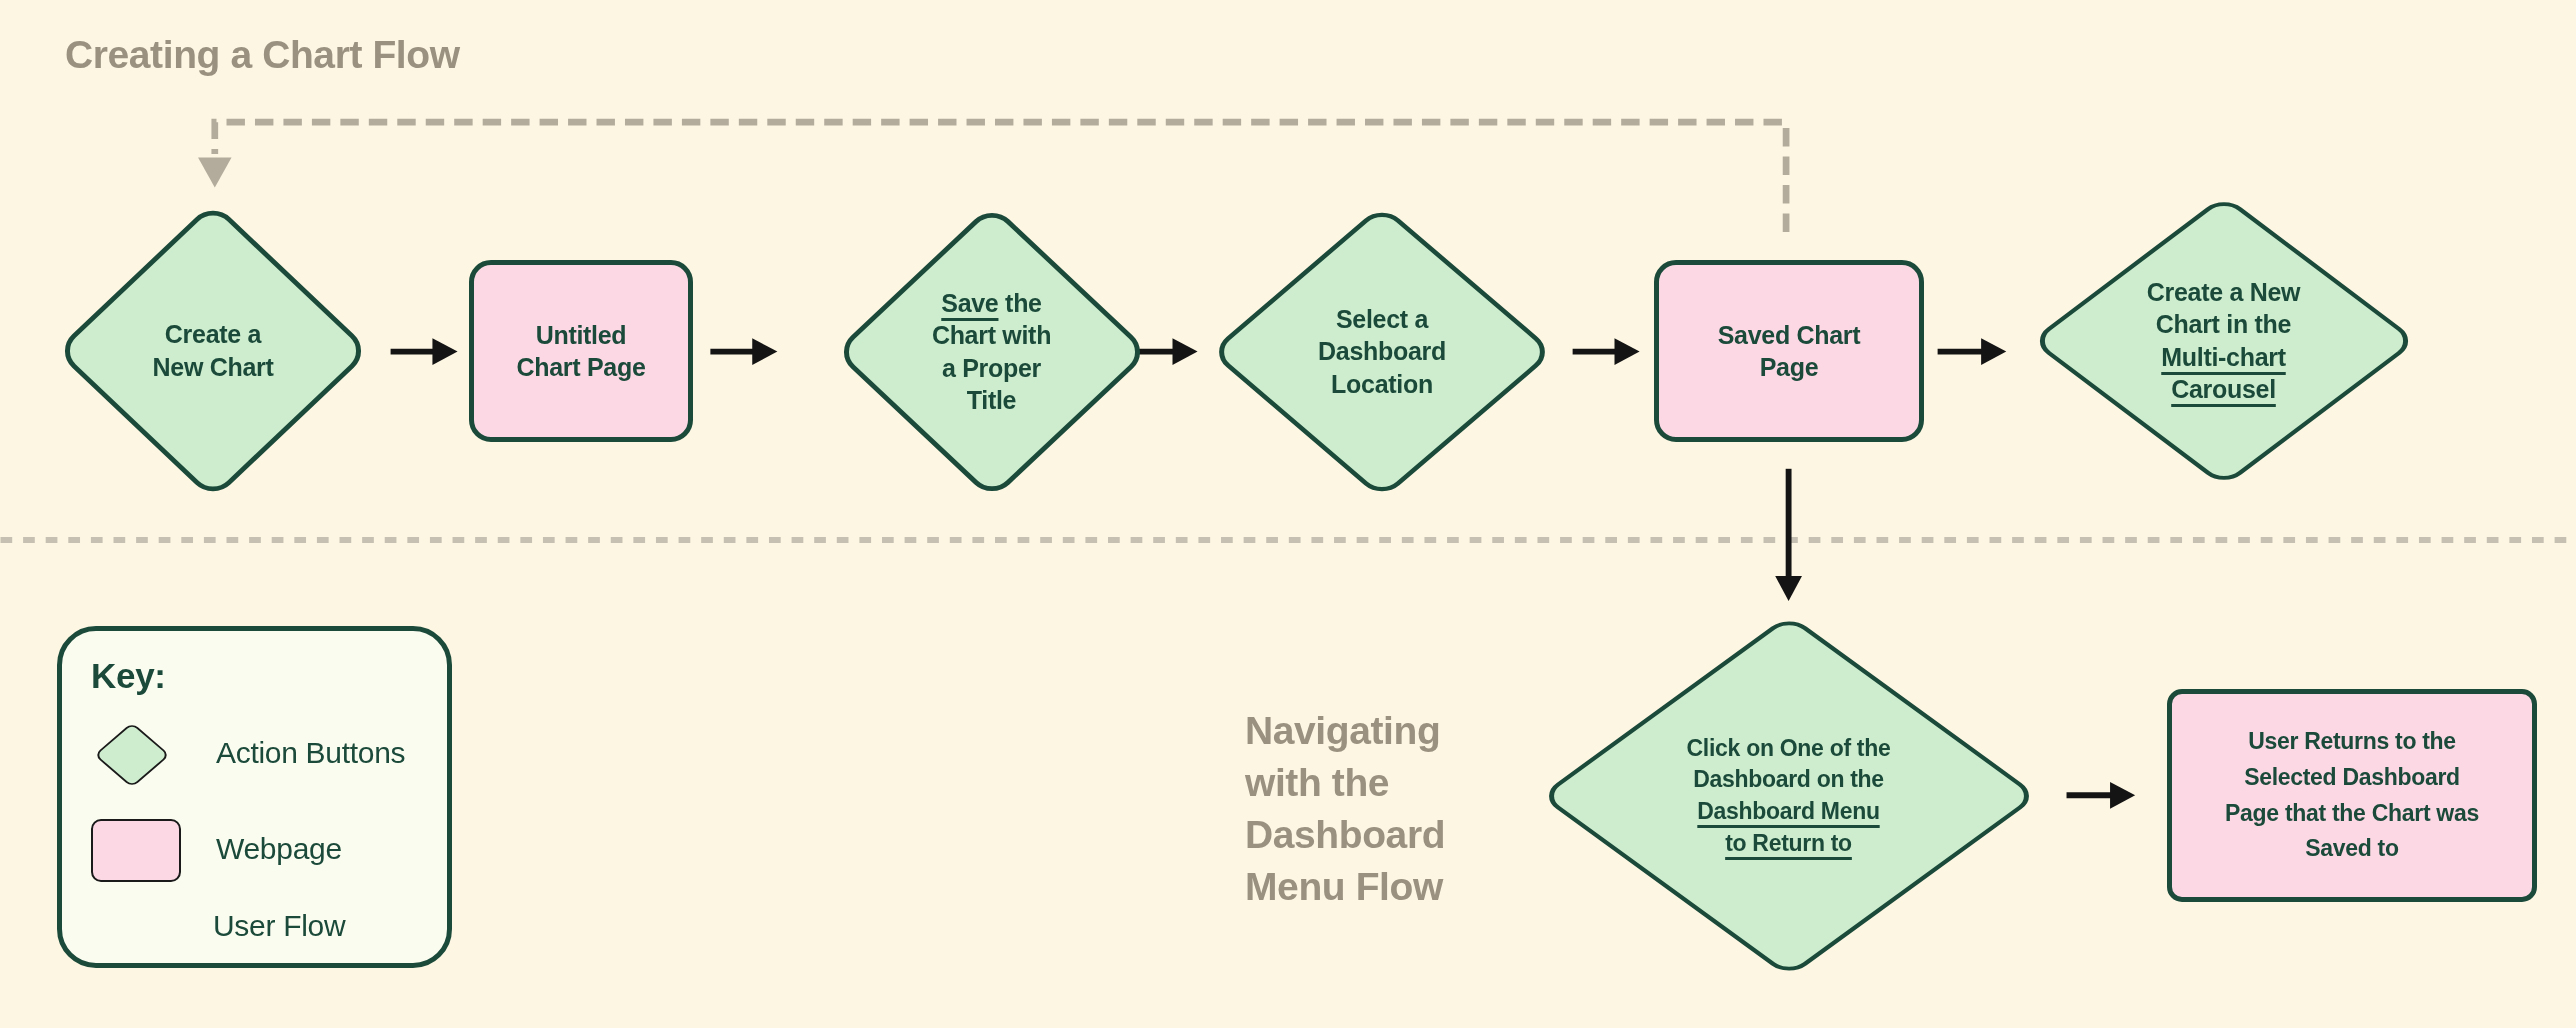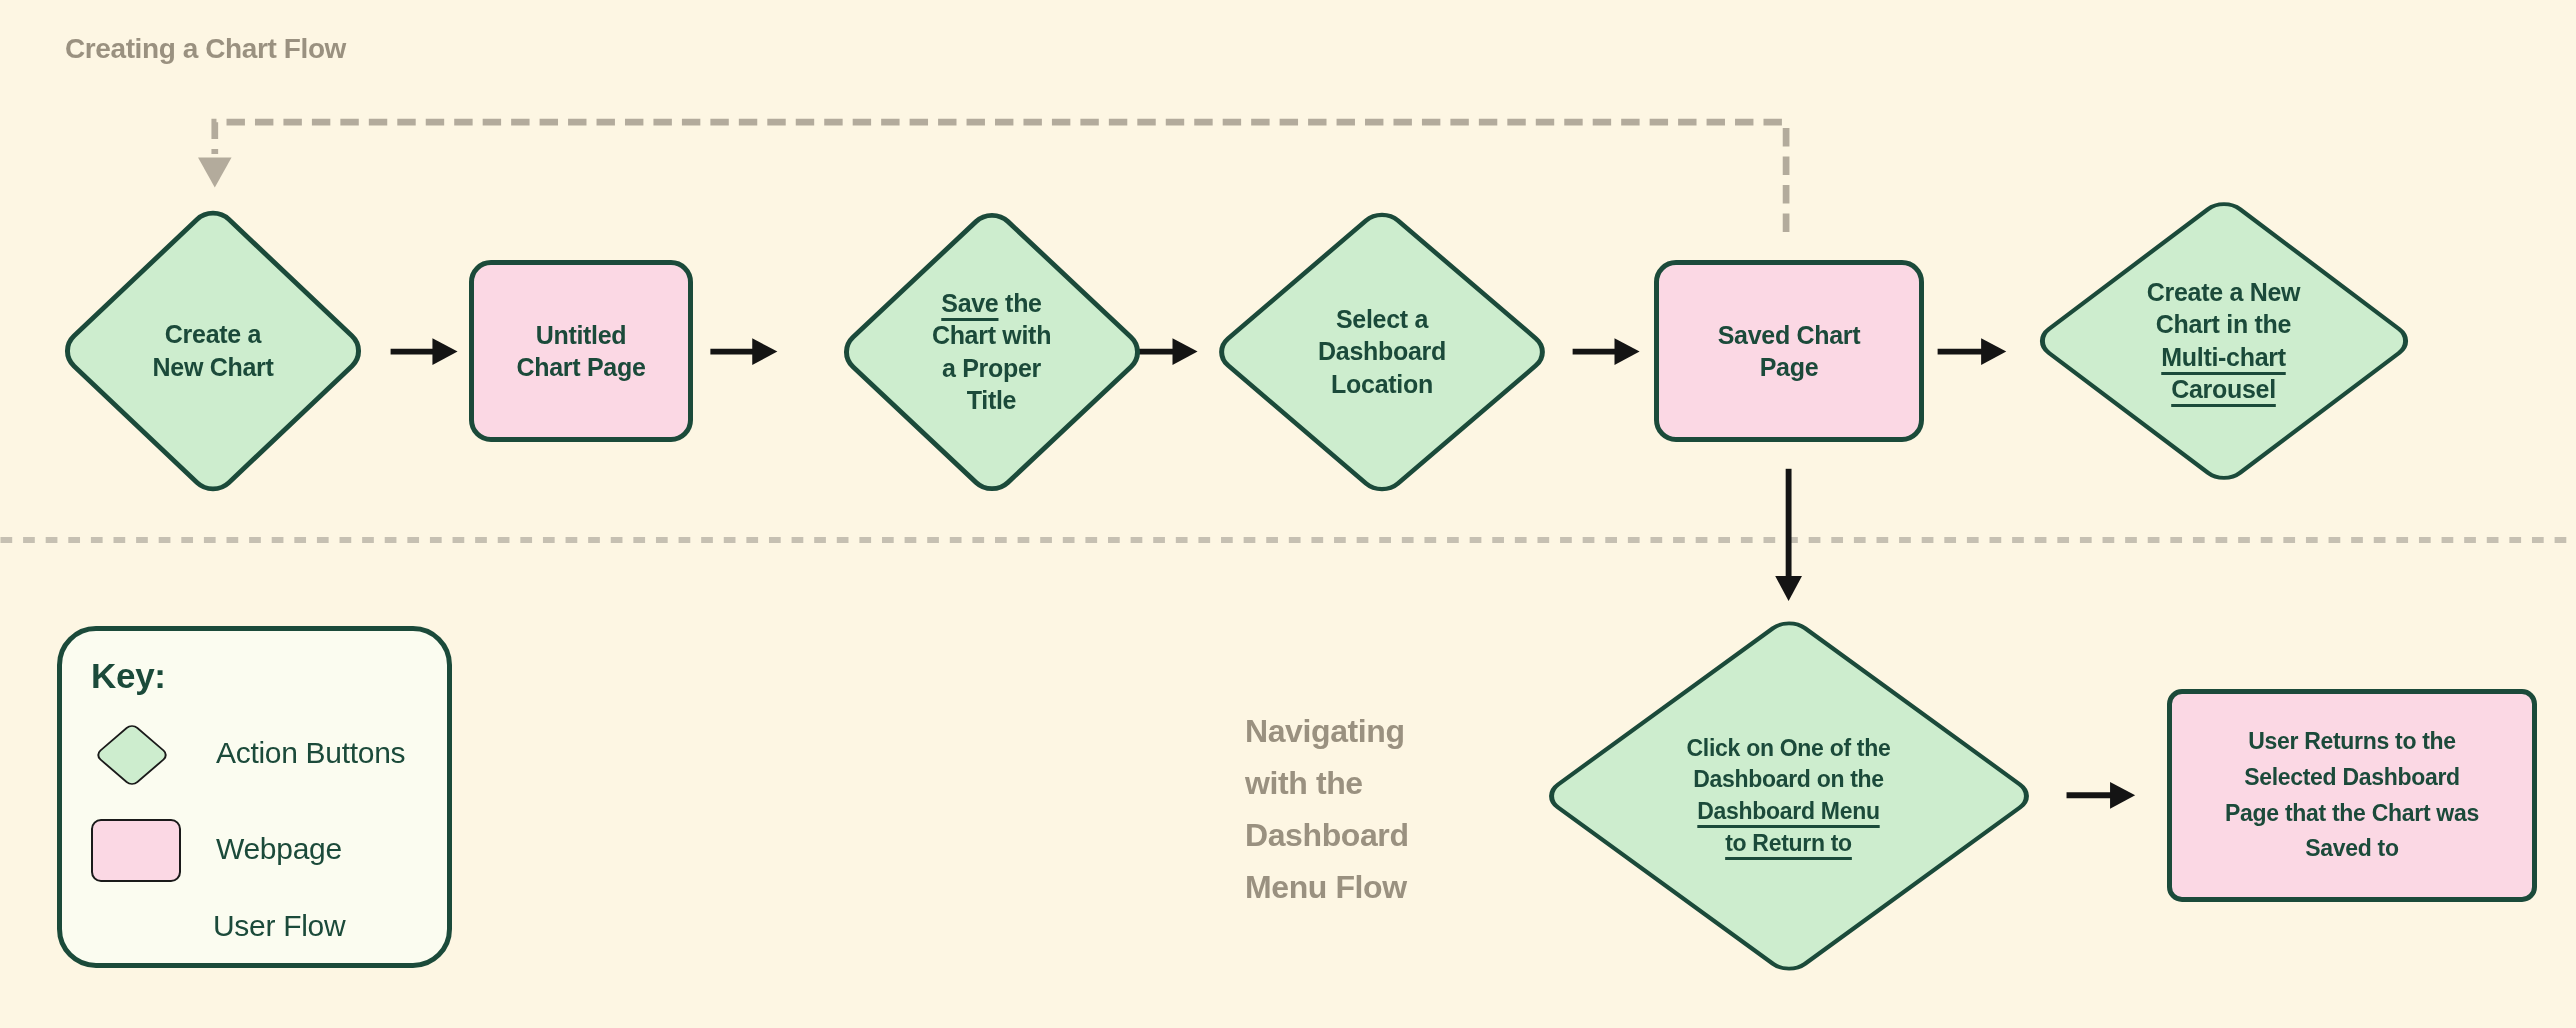--- a/index.html
+++ b/index.html
@@ -5,25 +5,25 @@
   html,body{margin:0;padding:0;background:#fdf6e3;}
   #canvas{
     position:relative;width:2576px;height:1028px;overflow:hidden;
     background:var(--background,#fdf6e3);
     font-family:"Liberation Sans",sans-serif;
   }
   .overlay{position:absolute;left:0;top:0;width:2576px;height:1028px;}
 
   
   .big-title{
-    position:absolute;font-size:28px;font-weight:700;letter-spacing:-0.4px;
+    position:absolute;font-size:39px;font-weight:700;letter-spacing:-0.4px;
     color:var(--muted-heading,#9a9180);white-space:pre;
   }
   .section-title{
-    position:absolute;font-size:32px;font-weight:700;letter-spacing:-0.4px;
+    position:absolute;font-size:39px;font-weight:700;letter-spacing:-0.4px;
     color:var(--muted-heading,#9a9180);line-height:52px;
   }
 
   
   .diamond{position:absolute;}
   .dshape{
     position:absolute;left:50%;top:50%;width:var(--s);height:var(--s);
     transform:translate(-50%,-50%) scaleY(var(--sy)) rotate(45deg);
     background:var(--node-green,#cdedce);
     border:5px solid var(--outline-green,#1b4a3a);

